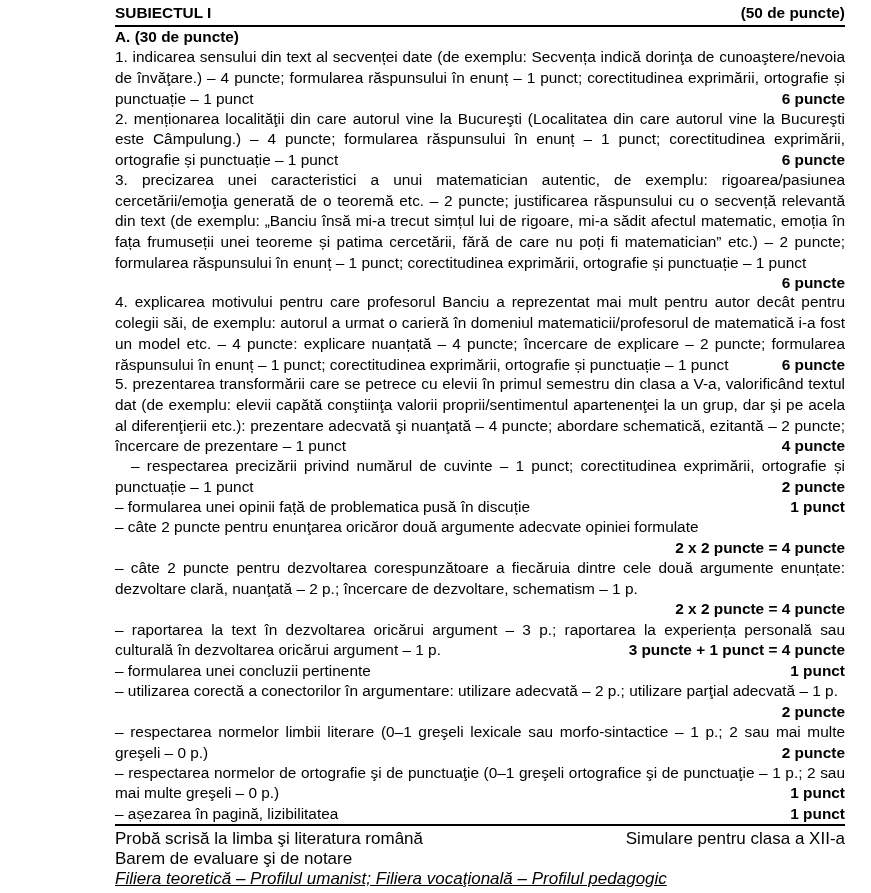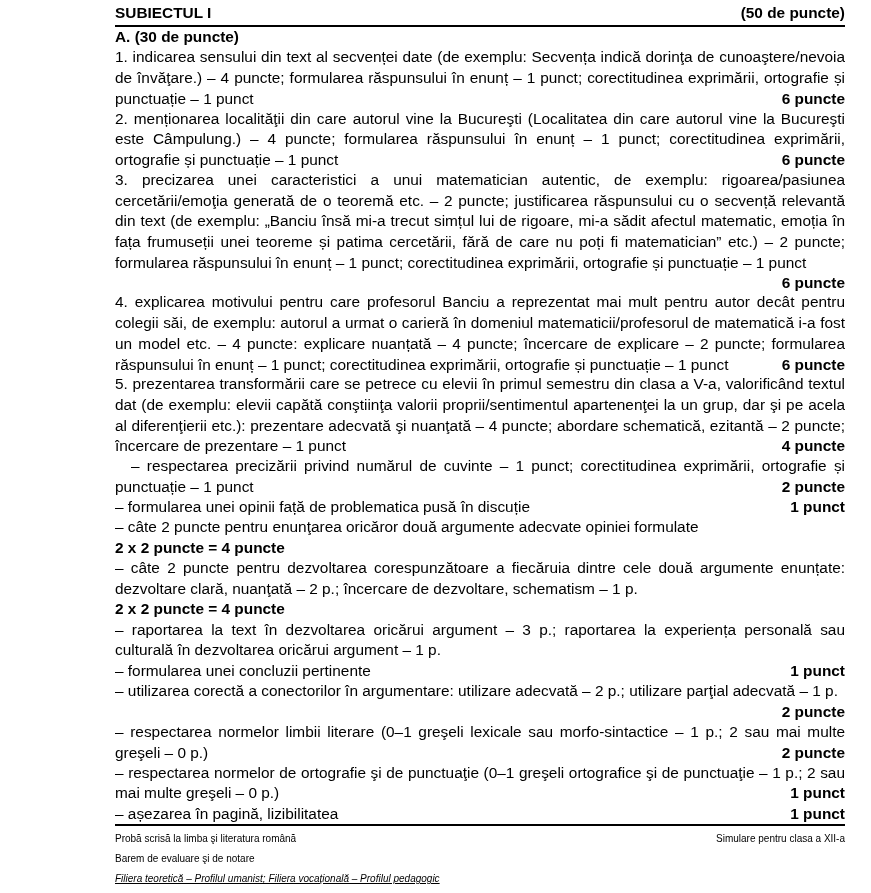--- a/index.html
+++ b/index.html
@@ -31,28 +31,29 @@
     margin: 0;
     text-align: justify;
     overflow: hidden; 
   }
   .score {
     float: right;
     font-weight: bold;
     padding-left: 10px;
   }
   .score-line {
+    text-align: right;
     font-weight: bold;
   }
   .indent { text-indent: 16px; }
   .footer {
     margin-top: auto;
     border-top: 2px solid #000000;
     padding-top: 3px;
-    font-size: 10px;
+    font-size: 17px;
     line-height: 20px;
   }
   .footer-row { display: flex; justify-content: space-between; }
   .italic { font-style: italic; text-decoration: underline; }
 </style>
 </head>
 <body>
 
 <div class="page">
 
@@ -77,21 +78,21 @@
 
 
   <p class="item"><span>– formularea unei opinii față de problematica pusă în discuție</span><span class="score">1 punct</span></p>
 
   <p class="item"><span>– câte 2 puncte pentru enunţarea oricăror două argumente adecvate opiniei formulate</span></p>
   <div class="score-line">2 x 2 puncte = 4 puncte</div>
 
   <p class="item"><span>– câte 2 puncte pentru dezvoltarea corespunzătoare a fiecăruia dintre cele două argumente enunțate: dezvoltare clară, nuanţată – 2 p.; încercare de dezvoltare, schematism – 1 p.</span></p>
   <div class="score-line">2 x 2 puncte = 4 puncte</div>
 
-  <p class="item"><span>– raportarea la text în dezvoltarea oricărui argument – 3 p.; raportarea la experiența personală sau culturală în dezvoltarea oricărui argument – 1 p.</span></p>
+  <p class="item"><span>– raportarea la text în dezvoltarea oricărui argument – 3 p.; raportarea la experiența personală sau culturală în dezvoltarea oricărui argument – 1 p.</span><span class="score">3 puncte + 1 punct = 4 puncte</span></p>
 
   <p class="item"><span>– formularea unei concluzii pertinente</span><span class="score">1 punct</span></p>
 
   <p class="item"><span>– utilizarea corectă a conectorilor în argumentare: utilizare adecvată – 2 p.; utilizare parţial adecvată – 1 p.</span><span class="score">2 puncte</span></p>
 
   <p class="item"><span>– respectarea normelor limbii literare (0–1 greşeli lexicale sau morfo-sintactice – 1 p.; 2 sau mai multe greşeli – 0 p.)</span><span class="score">2 puncte</span></p>
 
   <p class="item"><span>– respectarea normelor de ortografie şi de punctuaţie (0–1 greşeli ortografice şi de punctuaţie – 1 p.; 2 sau mai multe greşeli – 0 p.)</span><span class="score">1 punct</span></p>
 
   <p class="item"><span>– așezarea în pagină, lizibilitatea</span><span class="score">1 punct</span></p>

